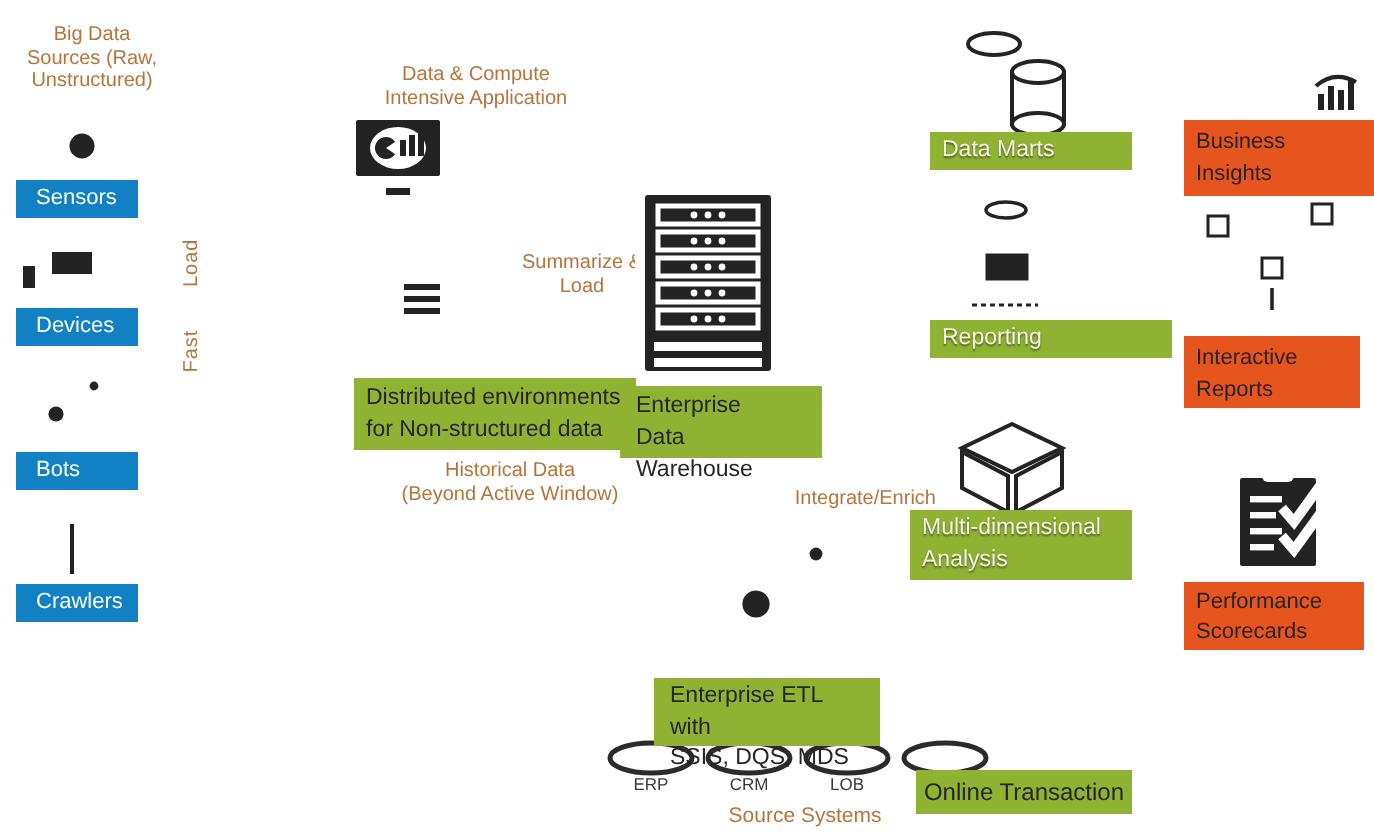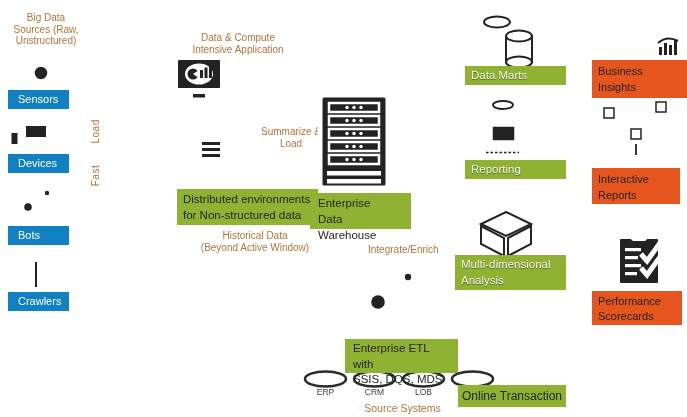--- a/index.html
+++ b/index.html
@@ -178,21 +178,21 @@
         <circle cx="37" cy="67.5" r="1.7"></circle>
         <circle cx="44" cy="67.5" r="1.7"></circle>
       <rect x="10" y="79" width="54" height="4.5"></rect>
         <rect x="10" y="87" width="54" height="4.5"></rect>
     </g>
   </svg>
 
   <div class="node green-box pre" style="left:310px;top:193px;width:101px;height:36px;padding:2px 8px;line-height:16px;">Enterprise
 Data Warehouse</div>
 
-  <div class="ann" style="left:368px;top:244px;width:90px;">Integrate/Enrich</div>
+  <div class="ann" style="left:378px;top:244px;width:90px;text-align:right;">Integrate/Enrich</div>
 
   <svg class="icon" style="left:474px;top:14px;" width="66" height="54" viewBox="0 0 66 54">
     <rect x="10" y="8" width="26" height="28" fill="#fff"></rect>
     <ellipse cx="23" cy="8" rx="13" ry="5.5" fill="#fff" stroke="#232323" stroke-width="2"></ellipse>
     <ellipse cx="23" cy="36" rx="13" ry="5.5" fill="#fff"></ellipse>
     <rect x="32" y="22" width="26" height="26" fill="#fff" stroke="#232323" stroke-width="2"></rect>
     <ellipse cx="45" cy="22" rx="13" ry="5.5" fill="#fff" stroke="#232323" stroke-width="2"></ellipse>
     <ellipse cx="45" cy="48" rx="13" ry="5.5" fill="#fff" stroke="#232323" stroke-width="2"></ellipse>
   </svg>
   <div class="node green-box light" style="left:465px;top:66px;width:101px;height:19px;line-height:19px;padding-left:6px;">Data Marts</div>
@@ -200,21 +200,21 @@
   <svg class="icon" style="left:472px;top:97px;" width="62" height="62" viewBox="0 0 62 62">
     <path d="M52,12 A24,13 0 1 1 12,26" fill="none" stroke="#fff" stroke-width="4"></path>
     <path d="M6,20 L18,24 L9,32 Z" fill="#fff"></path>
     <rect x="21" y="8" width="20" height="13" fill="#fff"></rect>
     <ellipse cx="31" cy="8" rx="10" ry="4" fill="#fff" stroke="#232323" stroke-width="1.8"></ellipse>
     <ellipse cx="31" cy="21" rx="10" ry="4" fill="#fff"></ellipse>
     <rect x="19" y="28" width="25" height="17" rx="2" fill="#232323" stroke="#fff" stroke-width="3.5"></rect>
     <polygon points="10,52 52,52 57,59 5,59" fill="#fff"></polygon>
     <line x1="14" y1="55.5" x2="47" y2="55.5" stroke="#232323" stroke-width="1.6" stroke-dasharray="2.5 2"></line>
   </svg>
-  <div class="node green-box light" style="left:465px;top:160px;width:101px;height:19px;line-height:19px;padding-left:6px;">Reporting</div>
+  <div class="node green-box light" style="left:465px;top:160px;width:121px;height:19px;line-height:19px;padding-left:6px;">Reporting</div>
 
   <svg class="icon" style="left:478px;top:211px;" width="56" height="46" viewBox="0 0 56 46">
     <polygon points="28,1 53,13 28,25 3,13" fill="#fff" stroke="#232323" stroke-width="2"></polygon>
     <polygon points="3,15 26,27 26,45 3,33" fill="#fff" stroke="#232323" stroke-width="2"></polygon>
     <polygon points="53,15 30,27 30,45 53,33" fill="#fff" stroke="#232323" stroke-width="2"></polygon>
   </svg>
   <div class="node green-box light pre" style="left:455px;top:255px;width:111px;height:35px;padding:2px 6px;line-height:15.5px;">Multi-dimensional
 Analysis</div>
 
   <svg class="icon" style="left:598px;top:4px;" width="56" height="46" viewBox="0 0 56 46">
@@ -275,21 +275,21 @@
 
   <svg class="icon" style="left:342px;top:262px;" width="82" height="70" viewBox="0 0 82 70">
     <circle cx="36" cy="40" r="21" fill="none" stroke="#fff" stroke-width="12" stroke-dasharray="8.8 7.2"></circle>
     <circle cx="36" cy="40" r="15.5" fill="#fff"></circle>
       <circle cx="36" cy="40" r="6.8" fill="#232323"></circle>
     <circle cx="66" cy="15" r="10" fill="none" stroke="#fff" stroke-width="7" stroke-dasharray="5 4.2"></circle>
     <circle cx="66" cy="15" r="7" fill="#fff"></circle>
       <circle cx="66" cy="15" r="3.2" fill="#232323"></circle>
   </svg>
 
-  <div class="node green-box pre" style="left:327px;top:339px;width:113px;height:34px;padding:2px 8px;line-height:15.5px;margin-left:18px;">Enterprise ETL with
+  <div class="node green-box pre" style="left:327px;top:339px;width:113px;height:34px;padding:2px 8px;line-height:15.5px;">Enterprise ETL with
 SSIS, DQS, MDS</div>
 
   <div class="cyl" style="left:303px;top:370px;">
     <svg width="45" height="44" viewBox="0 0 45 44">
         <rect x="2" y="9" width="41" height="27" fill="#fff"></rect>
         <ellipse cx="22.5" cy="36" rx="20.5" ry="7" fill="#fff"></ellipse>
         <ellipse cx="22.5" cy="9" rx="20.5" ry="7.5" fill="#fff" stroke="#2b2b2b" stroke-width="2.5"></ellipse>
       </svg>
     <div class="cyl-label">ERP</div>
   </div>

